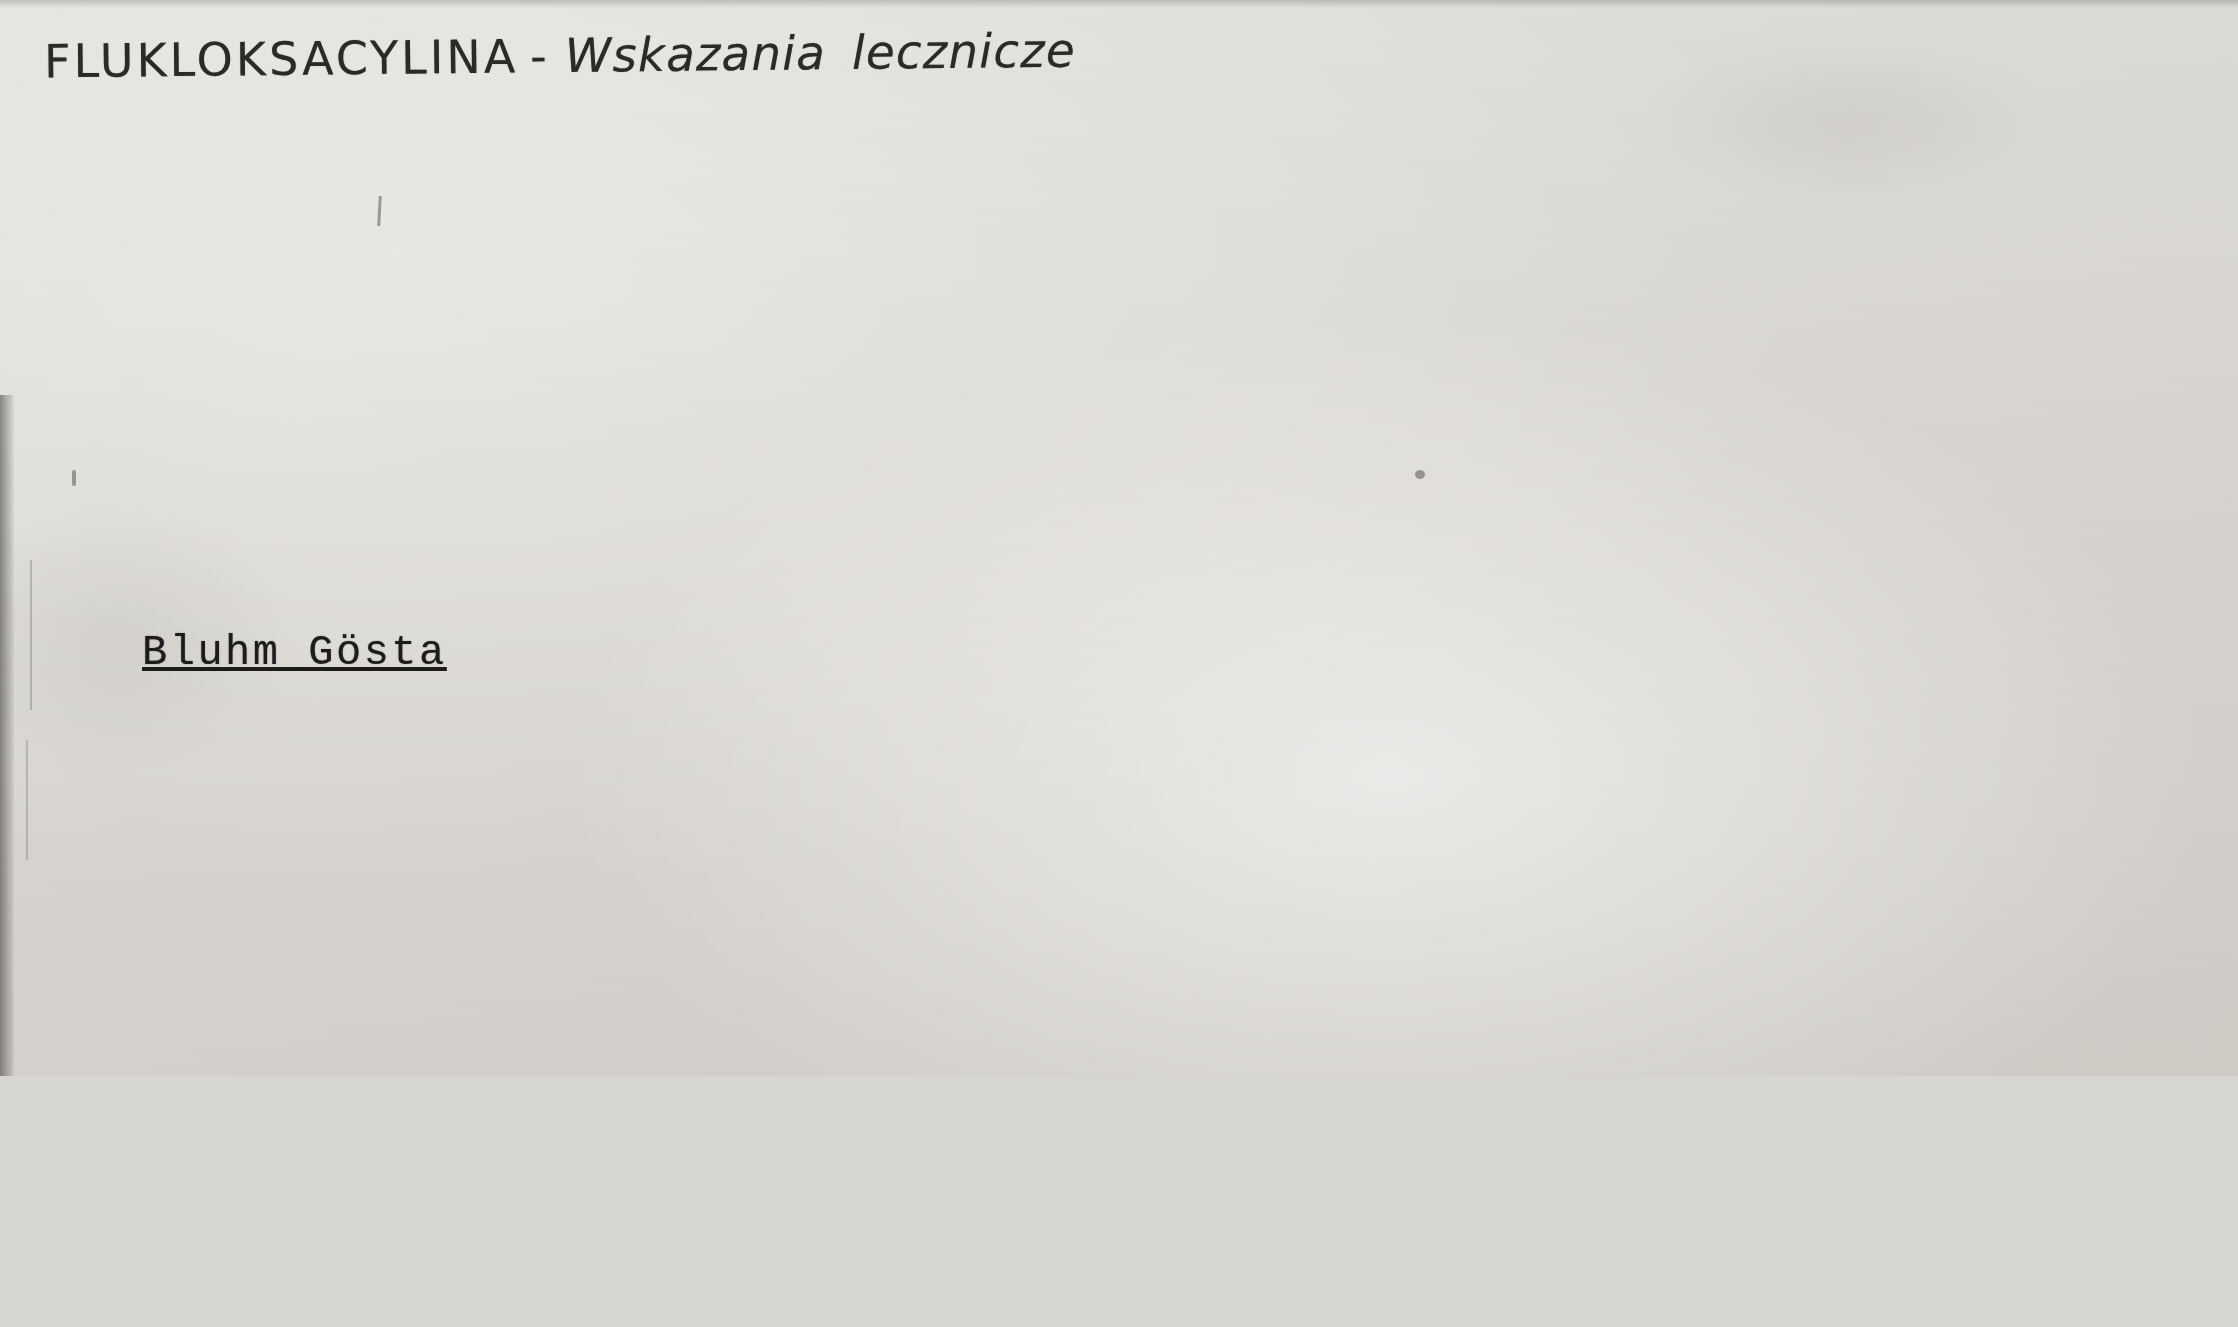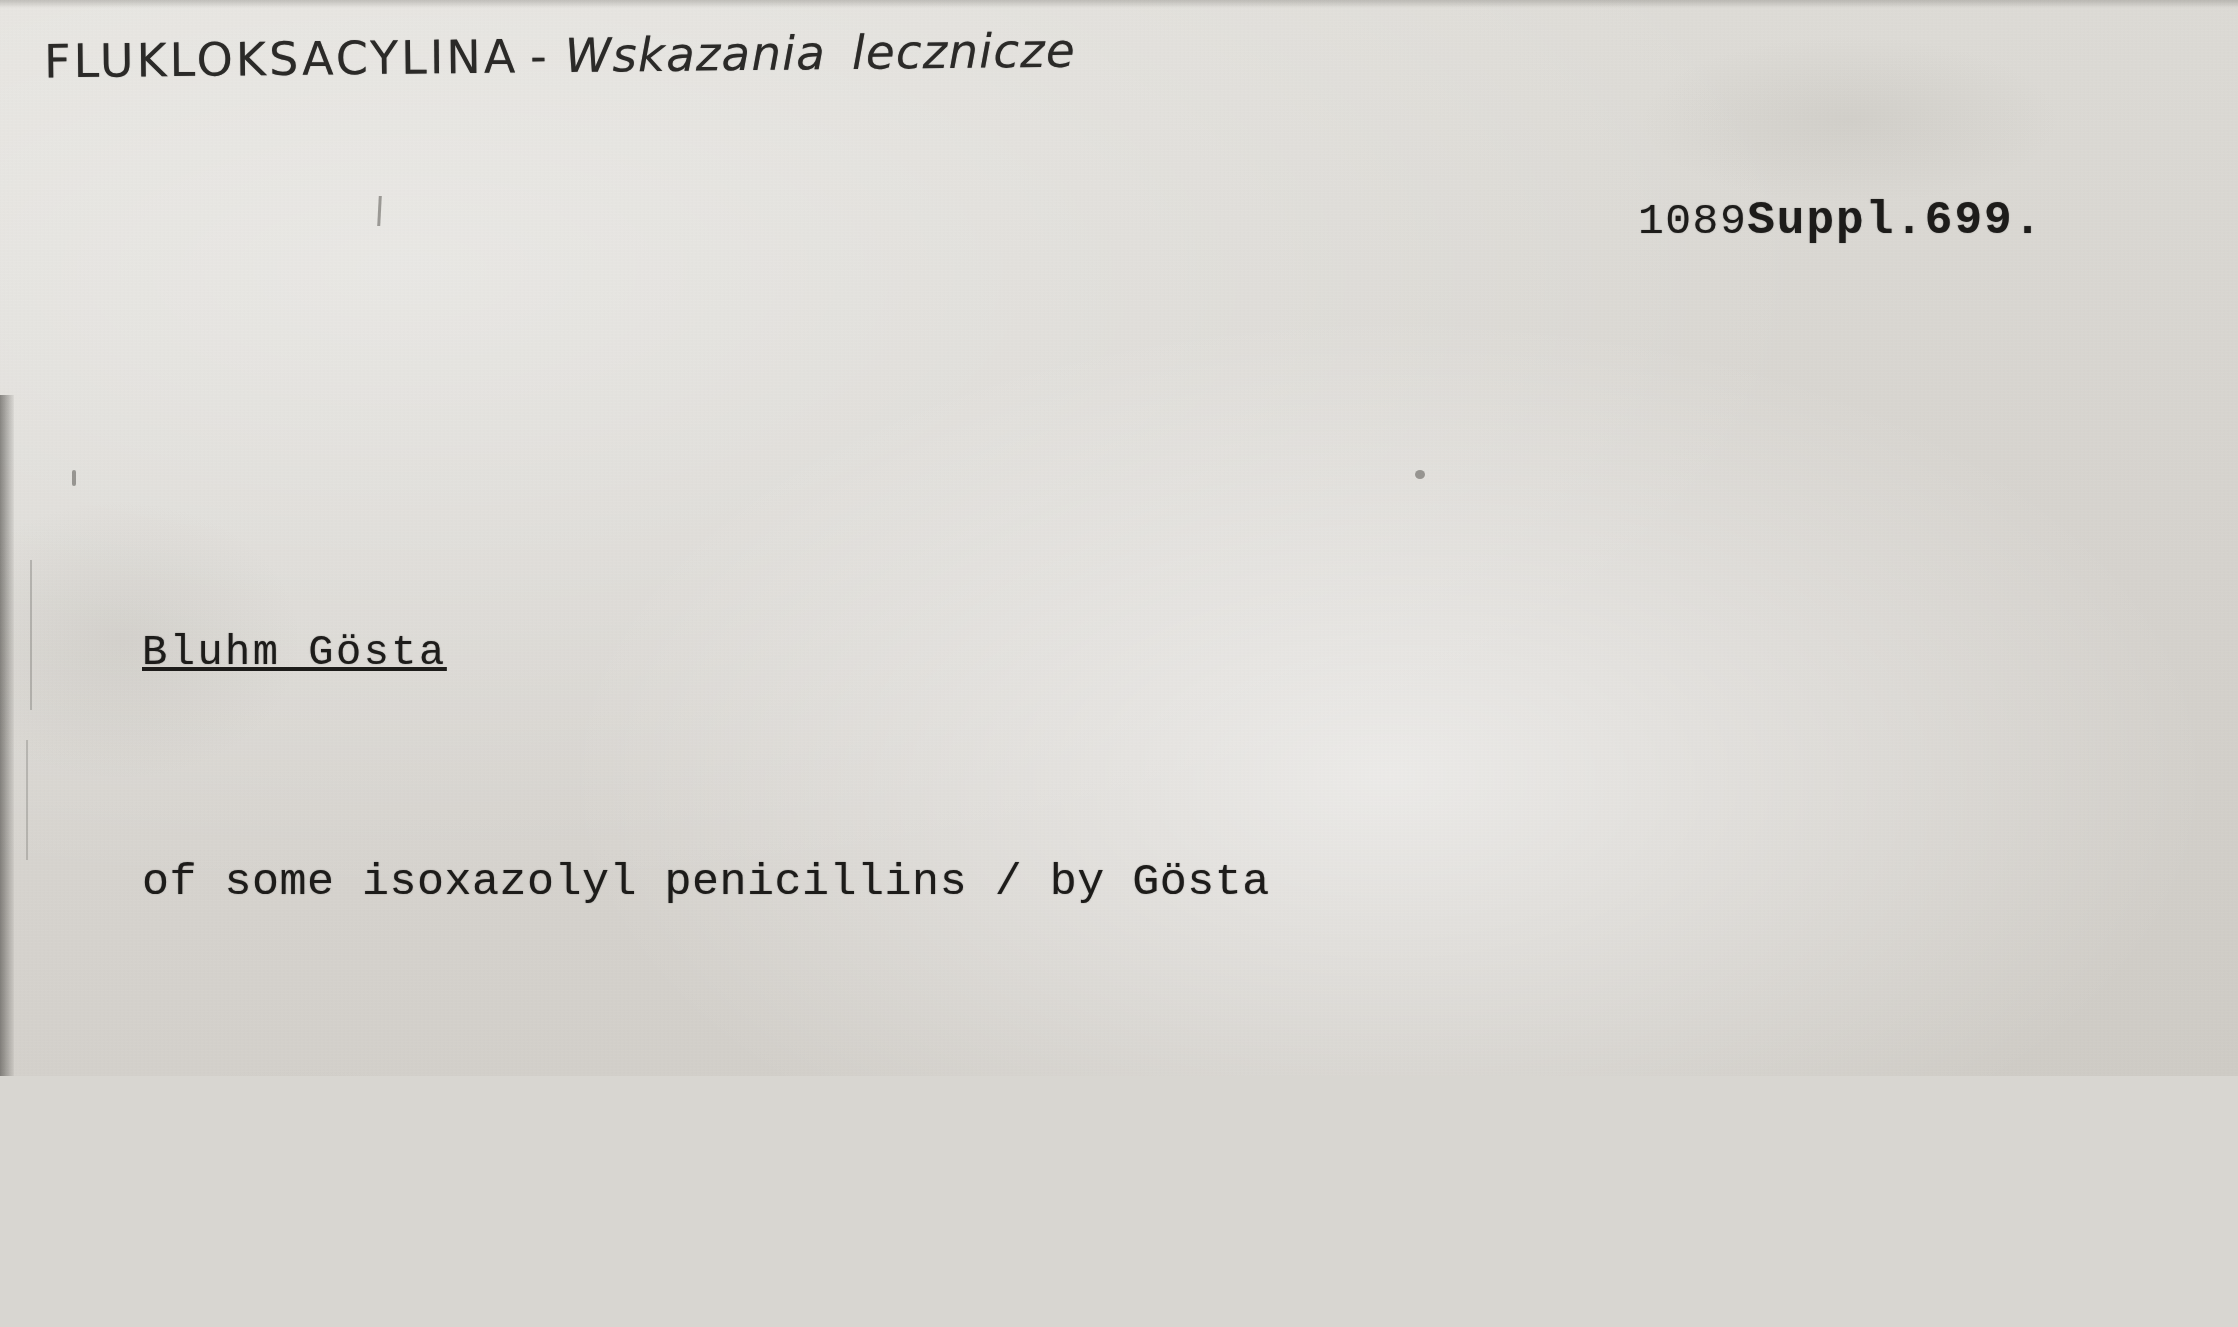--- a/index.html
+++ b/index.html
@@ -152,25 +152,23 @@
   <div id="grain"></div>
 
   <div class="stray" id="stray-1"></div>
   <div class="stray" id="stray-2"></div>
   <div class="stray" id="stray-3"></div>
   <div class="stray" id="stray-4"></div>
   <div class="stray" id="stray-5"></div>
 
   <div class="handwriting" id="hand-line"><span class="seg-a">FLUKLOKSACYLINA</span><span class="dash">-</span><span class="seg-b">Wskazania</span><span class="seg-c">lecznicze</span></div>
 
-  <div class="typed" id="call-number"><span class="ln">1089</span><span class="ln supp">Suppl.699.</span></div>
 
   <div class="typed" id="record">
     <span class="author">Bluhm Gösta</span>
-    <span class="ln">of some isoxazolyl penicillins / by Gösta</span>
     
     
     
     
     
   </div>
 
 </div>
 
 </body></html>

